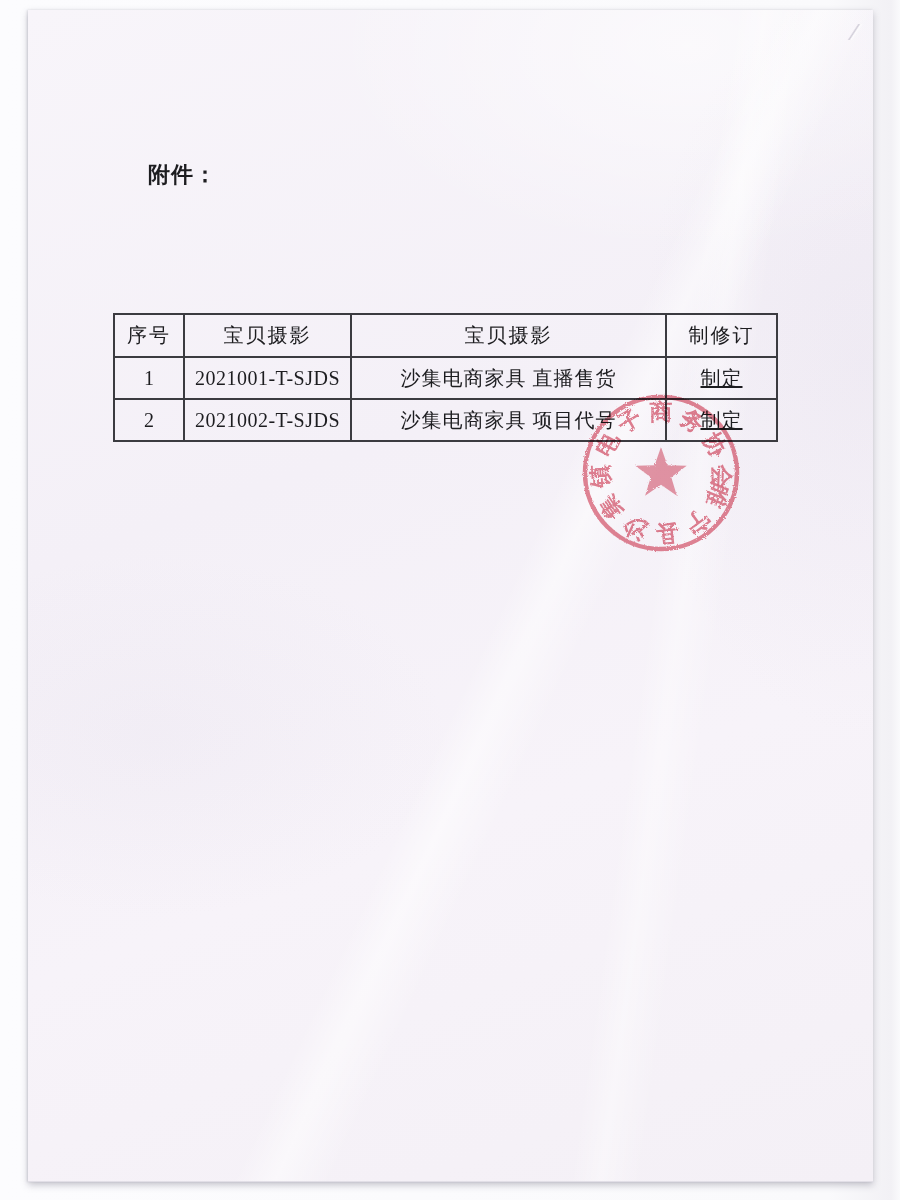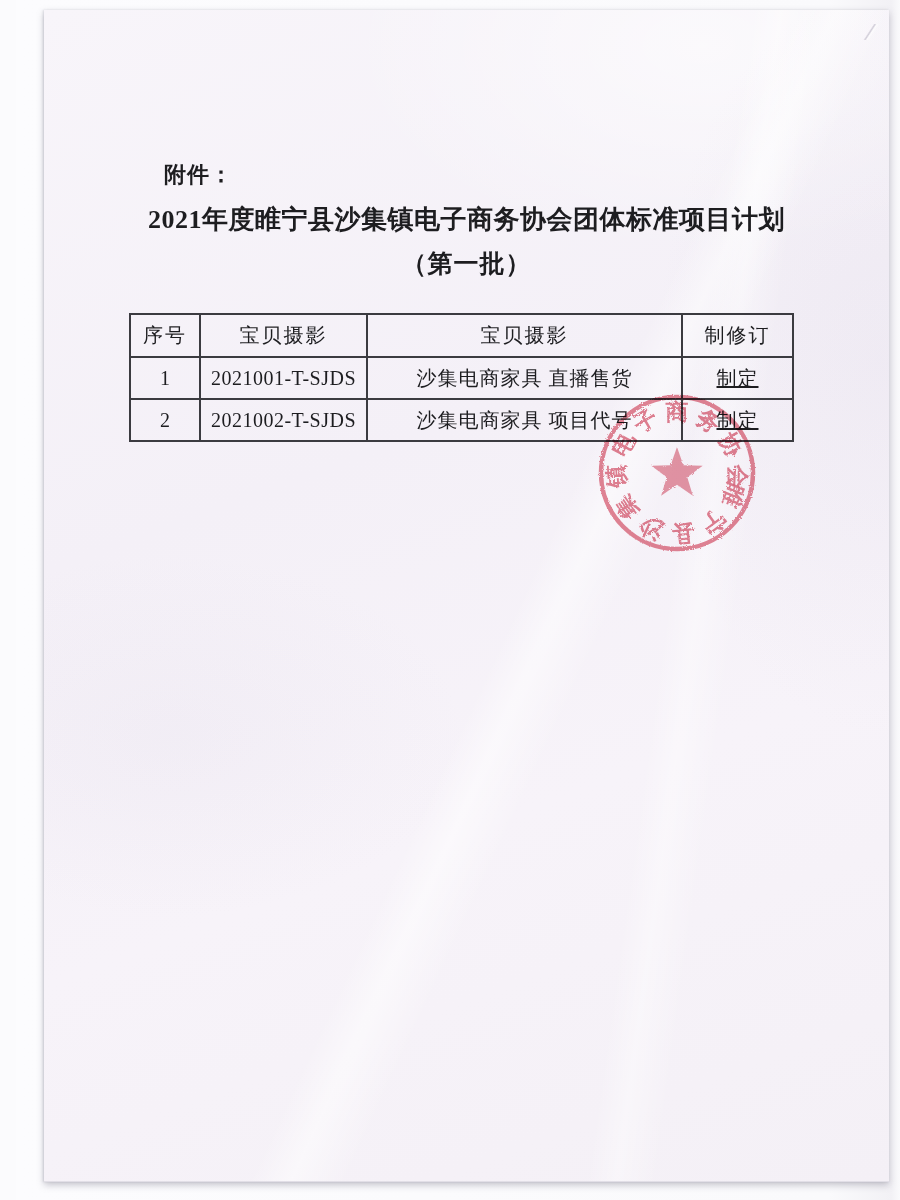--- a/index.html
+++ b/index.html
@@ -9,21 +9,21 @@
     --paper:#f6f2f8;
   }
   *{margin:0;padding:0;box-sizing:border-box;}
   html,body{width:900px;height:1200px;overflow:hidden;}
   body{
     background:#fbfbfd;
     font-family:"Liberation Serif","DejaVu Serif",serif;
     position:relative;
   }
   
-  .scan-bg{position:absolute;inset:0;background:linear-gradient(90deg,#fcfcfe 0%,#fafafc 92%,#f2f1f5 99%,#fafafc 100%);margin-left:16px;}
+  .scan-bg{position:absolute;inset:0;background:linear-gradient(90deg,#fcfcfe 0%,#fafafc 92%,#f2f1f5 99%,#fafafc 100%);}
   .paper{
     position:absolute;
     left:28px;top:10px;width:845px;height:1172px;
     background:
       radial-gradient(ellipse 520px 300px at 78% 3%, rgba(255,255,255,.55), transparent 70%),
       linear-gradient(160deg,#f8f5fa 0%,#f4f0f7 38%,#f7f3f9 66%,#f4f0f6 100%);
     box-shadow:0 3px 7px rgba(110,108,125,.38), -1px 0 2px rgba(140,138,155,.25);
     border-bottom:1px solid #e2dfe7;
   }
   .paper::before{ 
@@ -86,22 +86,20 @@
   }
 </style>
 </head>
 <body>
 
 <div class="scan-bg">
   <div class="paper">
     <div class="corner-fold"></div>
 
     <div class="attachment">附件：</div>
-    <div class="doc-title">2021年度睢宁县沙集镇电子商务协会团体标准项目计划</div>
-    <div class="doc-subtitle">（第一批）</div>
 
     <table class="standards">
       <colgroup>
         <col class="c-seq">
           <col class="c-code">
           <col class="c-name">
           <col class="c-rev">
       </colgroup>
       <thead>
         <tr>

